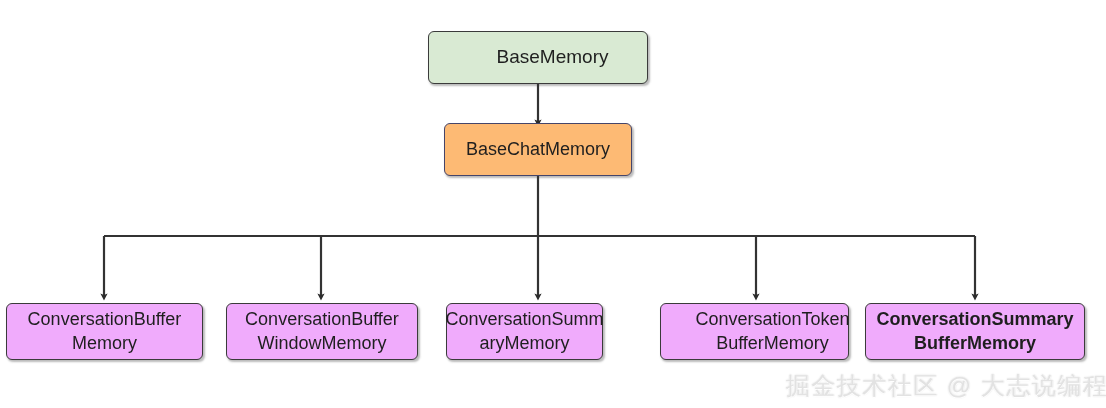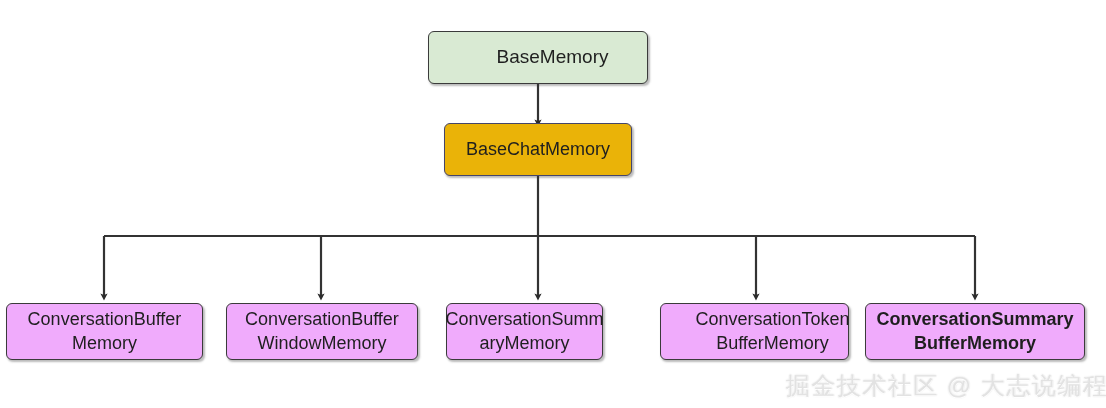--- a/index.html
+++ b/index.html
@@ -44,21 +44,21 @@
     padding: 0 4px;
   }
   .node-root {
     font-size: 19px;
     background: #d9ead3;
     border-color: #3b3b3b;
     padding-left: 29px;
   }
   .node-mid {
     font-size: 18px;
-    background: #eab308;
+    background: #fdba74;
     border-color: #45456a;
   }
   .node-leaf {
     font-size: 18px;
     background: #f0abfc;
     border-color: #3b3b3b;
   }
   #watermark {
     position: absolute;
     left: 782px;

